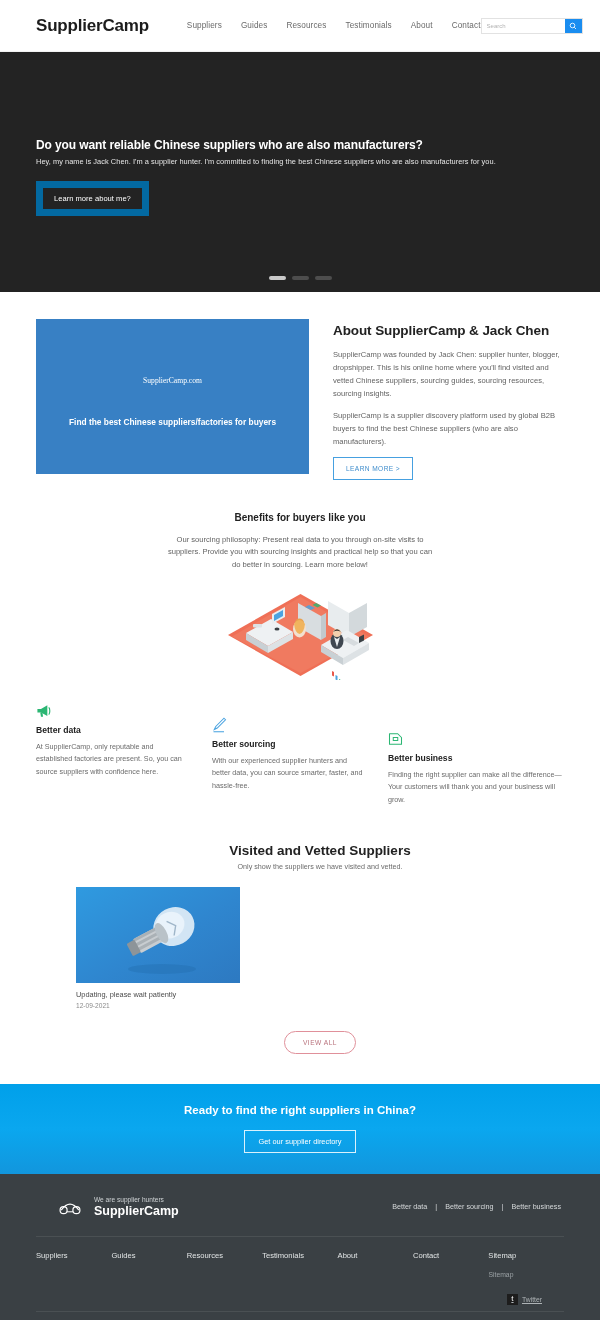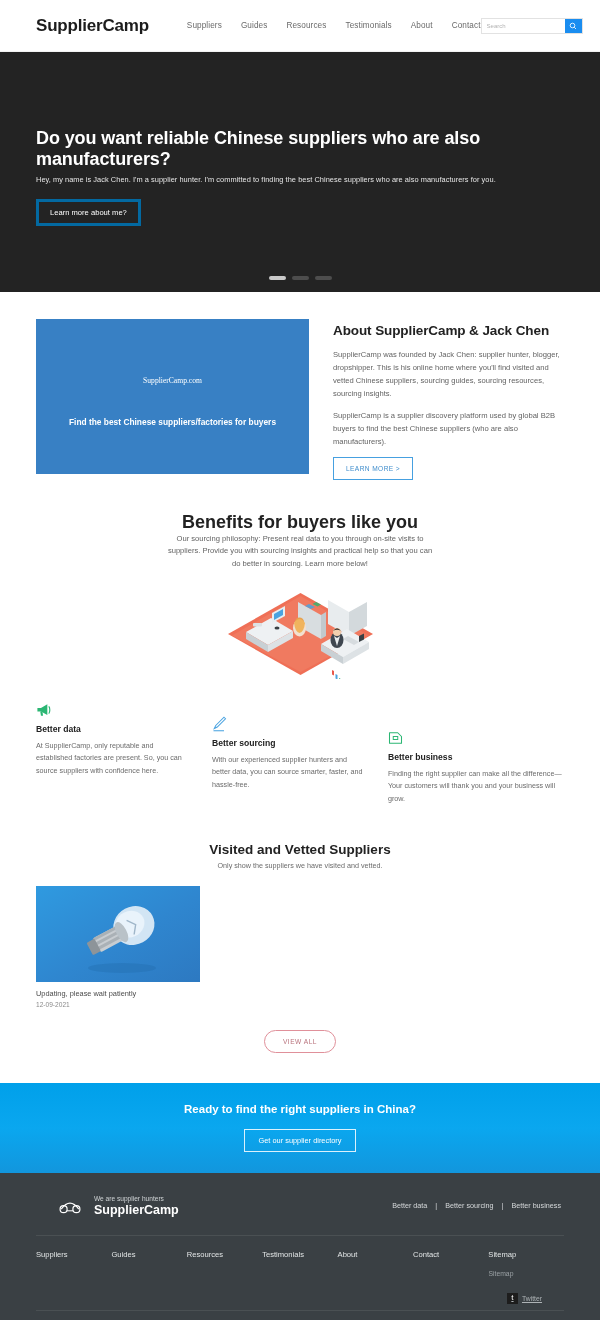--- a/index.html
+++ b/index.html
@@ -75,35 +75,35 @@
     background: #232323;
     position: relative;
     padding: 0 36px;
     display: flex;
     flex-direction: column;
     justify-content: center;
   }
   .hero-inner { margin-top: 10px; }
   .hero h1 {
     color: #ffffff;
-    font-size: 18px;
+    font-size: 12px;
     font-weight: 600;
     letter-spacing: -0.1px;
     margin-bottom: 4px;
   }
   .hero p {
     color: #e6e6e6;
     font-size: 7.4px;
     line-height: 1.5;
     margin-bottom: 14px;
     letter-spacing: 0.05px;
   }
   .hero-btn {
     display: inline-block;
-    border: 3px solid #0369a1;
+    border: 7px solid #0369a1;
     color: #ffffff;
     background: transparent;
     font-size: 7.6px;
     padding: 6px 11px;
     cursor: pointer;
     align-self: flex-start;
     font-family: "Liberation Sans", sans-serif;
   }
   .hero-dots {
     position: absolute;
@@ -153,21 +153,21 @@
     letter-spacing: 0.4px;
     padding: 7px 12px;
     background: #fff;
     cursor: pointer;
     font-family: "Liberation Sans", sans-serif;
   }
 
   
   .benefits { padding: 32px 36px 0; text-align: center; }
   .benefits h2 {
-    font-size: 18px; color: #222; font-weight: 700; 
+    font-size: 10px; color: #222; font-weight: 700; margin-bottom: 11px;
   }
   .benefits .lead {
     font-size: 7.6px; line-height: 1.6; color: #636363;
     max-width: 265px; margin: 0 auto;
   }
   .illus { margin: 14px auto 0; display: block; }
 
   .bene-cols {
     display: flex;
     margin-top: 22px;
@@ -177,21 +177,21 @@
   .bene-col { width: 33.33%; padding-right: 22px; }
   .bene-col.mid { padding-top: 14px; }
   .bene-col.last { padding-top: 28px; padding-right: 0; }
   .bene-icon { height: 18px; margin-bottom: 5px; display: block; }
   .bene-col h3 {
     font-size: 8.6px; font-weight: 700; color: #222; margin-bottom: 6px;
   }
   .bene-col p { font-size: 7.2px; line-height: 1.75; color: #6b6b6b; }
 
   
-  .suppliers { padding: 36px 36px 0; }
+  .suppliers { padding: 36px 36px 0; margin-left: 40px; }
   .sup-head { text-align: center; }
   .sup-head h2 { font-size: 13.5px; font-weight: 700; color: #222; margin-bottom: 4px; }
   .sup-head p { font-size: 7.2px; color: #6b6b6b; }
   .sup-grid { margin-top: 16px; display: flex; }
   .sup-card { width: 145px; }
   .sup-thumb {
     width: 164px; height: 96px;
     background: linear-gradient(150deg,#2f9ae0 0%,#2f86cf 55%,#2d79c1 100%);
     position: relative; overflow: hidden;
   }

